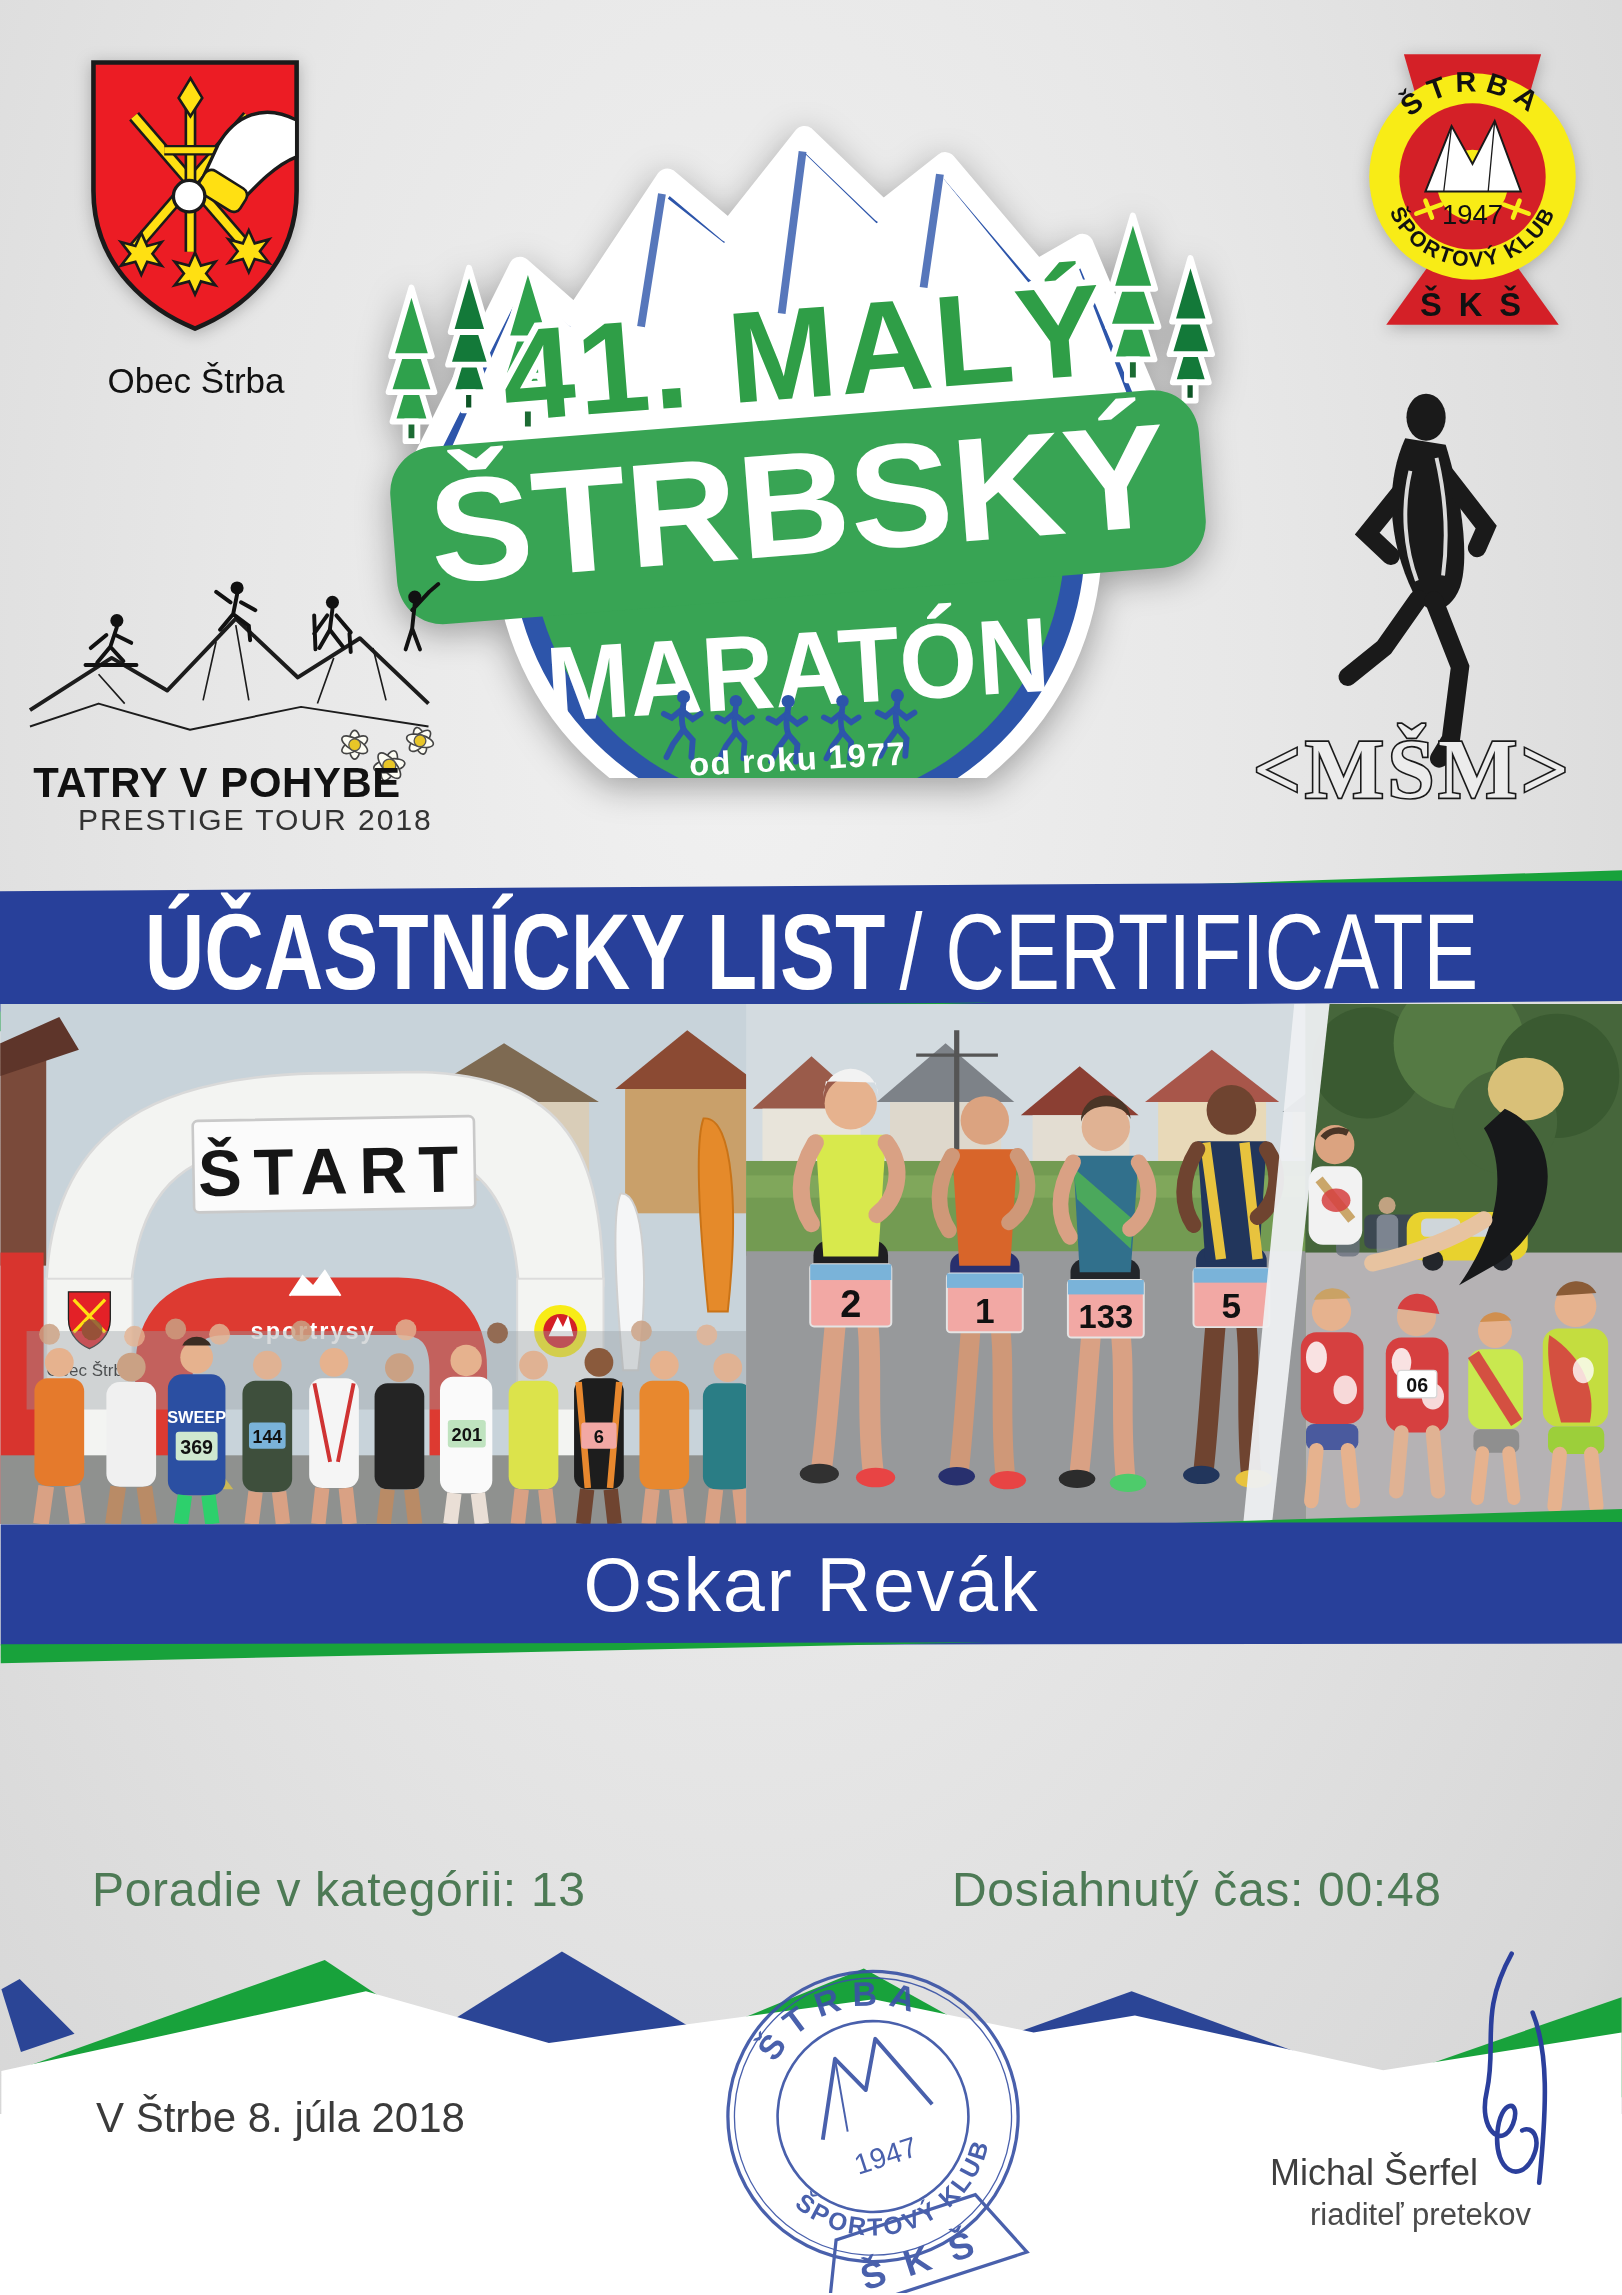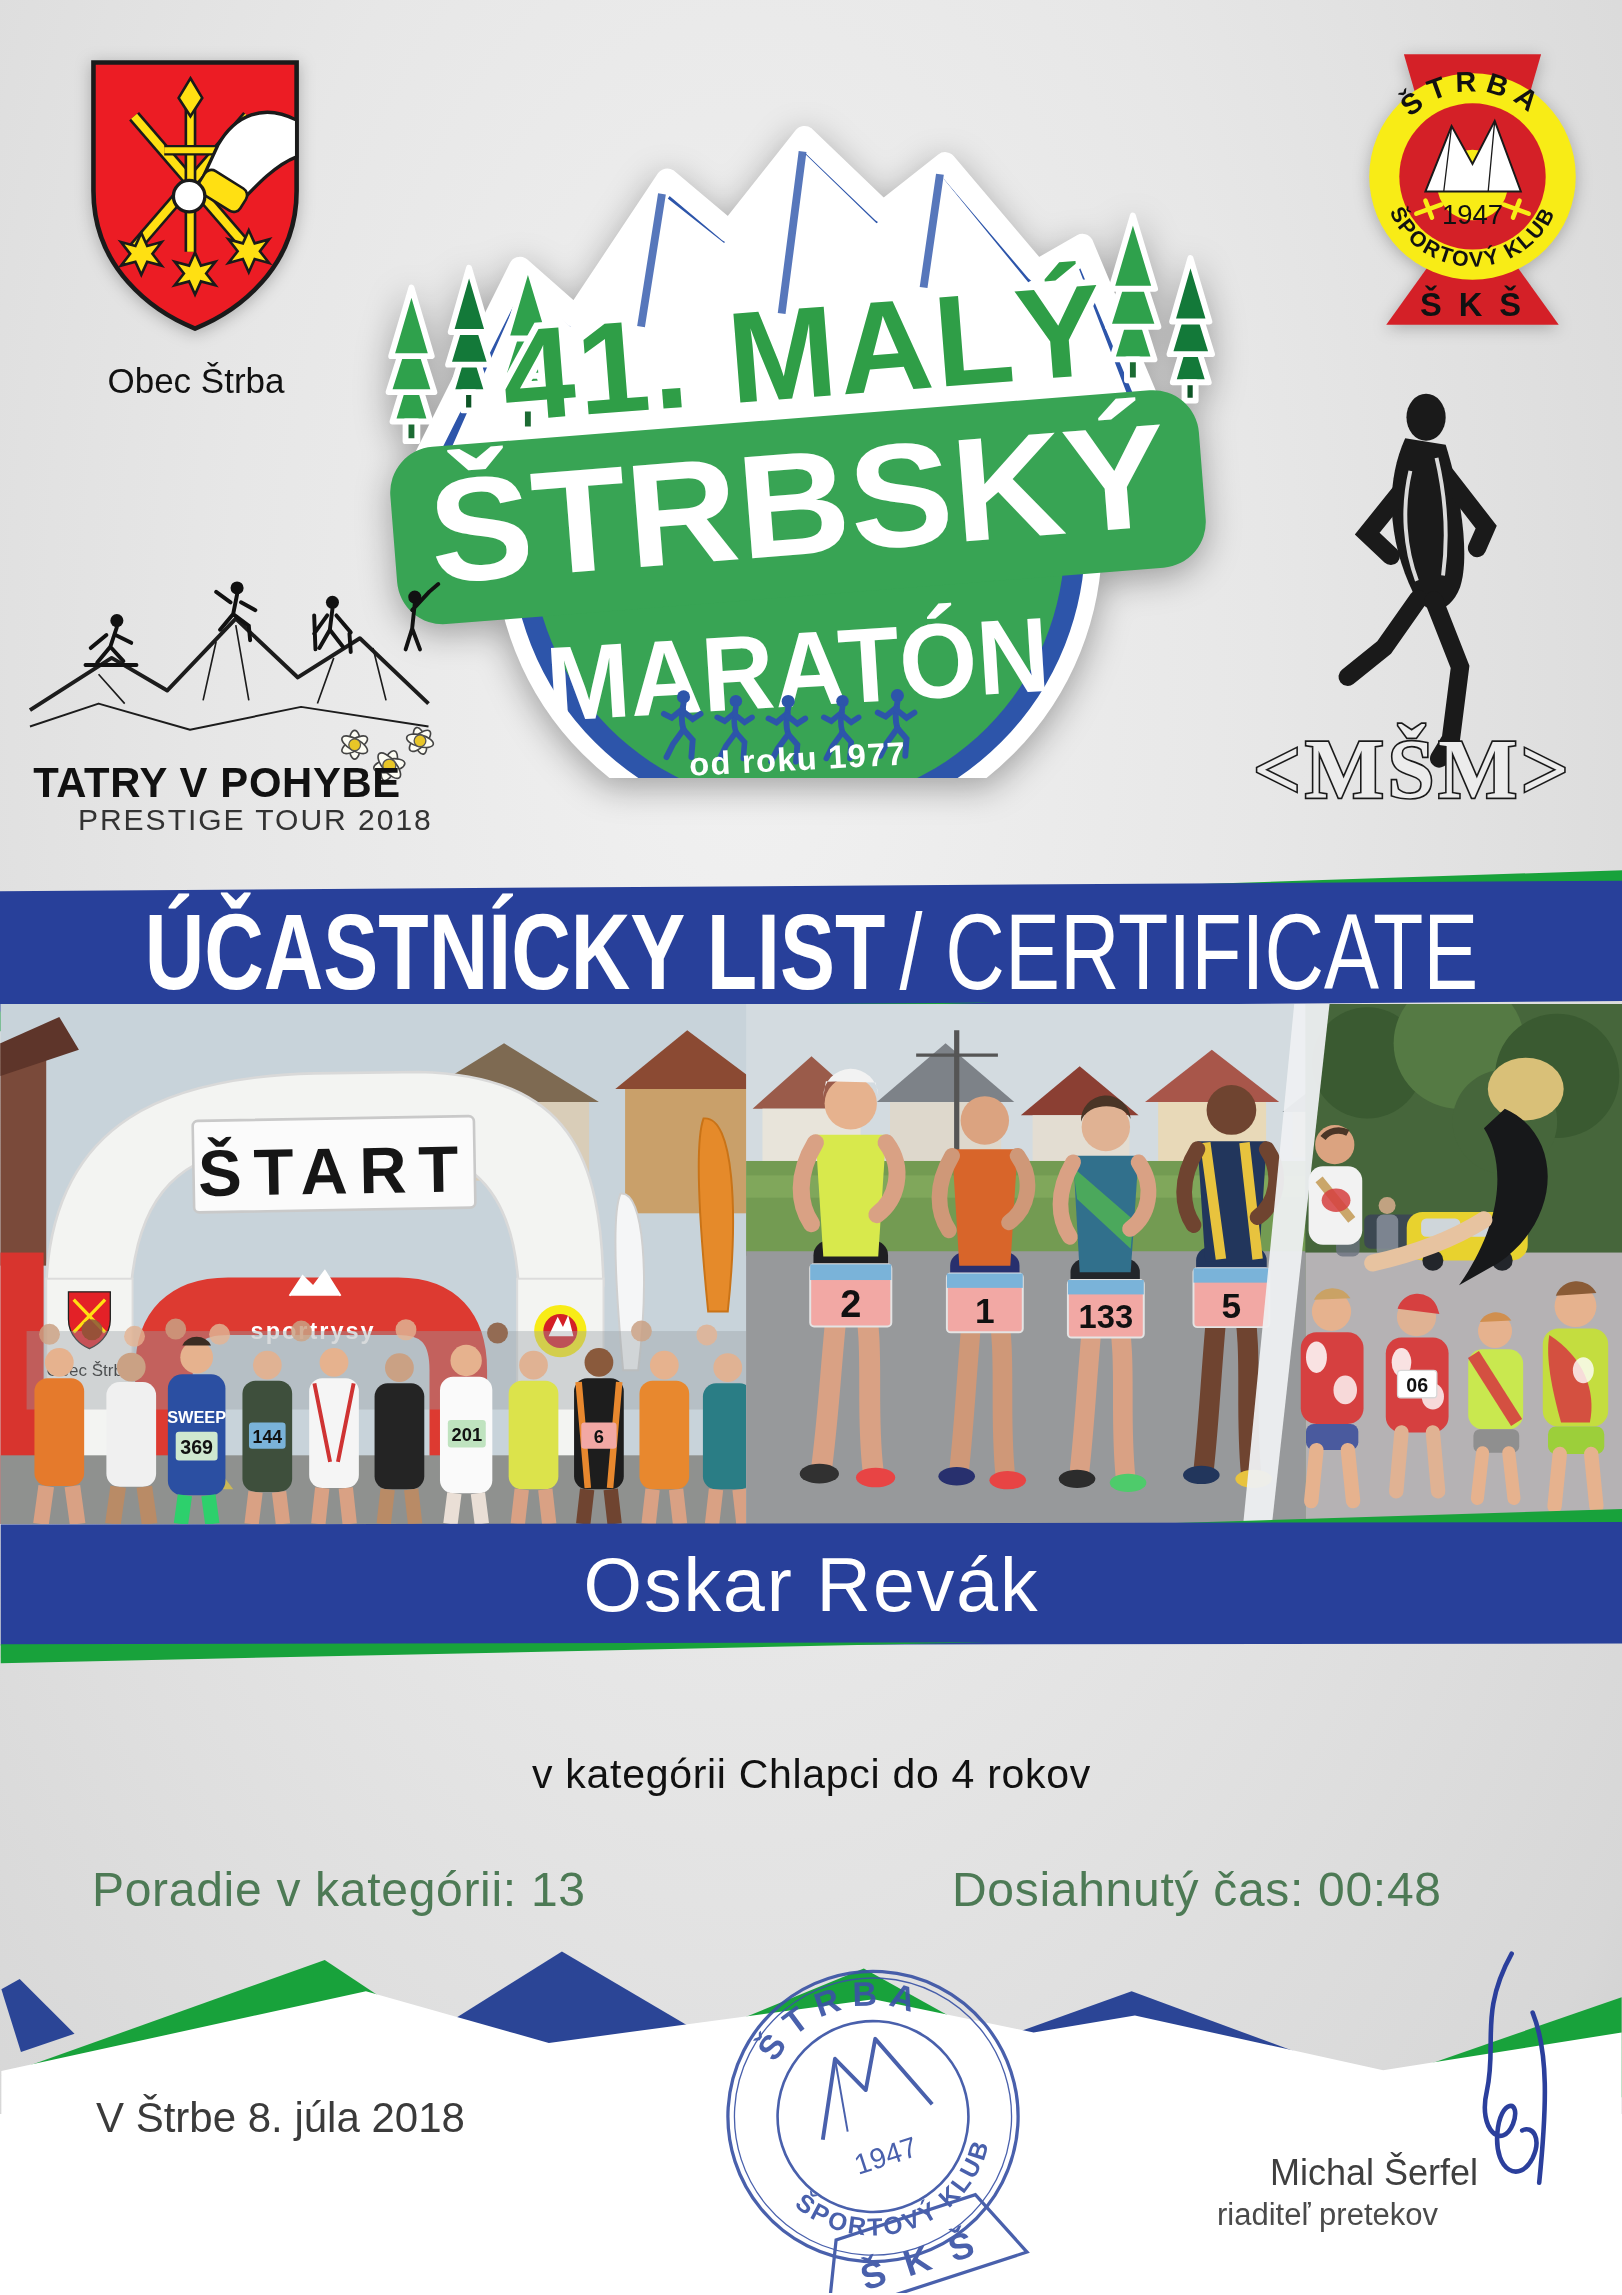--- a/index.html
+++ b/index.html
@@ -7,21 +7,21 @@
   #page{position:relative;width:1623px;height:2295px;overflow:hidden;
         background:radial-gradient(ellipse at 46% 30%, #f1f1f1 0%, #e7e7e7 42%, #d7d7d7 88%, #cccccc 100%);}
   .abs{position:absolute;}
   .shadowed{filter:drop-shadow(0 9.2px 17px rgba(0,0,0,0.33));}
   .softshadow{filter:drop-shadow(0 3.9px 7.9px rgba(0,0,0,0.25));}
   .statement{width:1623px;text-align:center;color:#111;font-size:41px;letter-spacing:0.7px;}
   .result{font-size:48px;color:#4d7a55;letter-spacing:0.7px;white-space:nowrap;}
   .footer-text{color:#3b3b3b;font-size:42px;}
   .url{color:#203fa0;font-size:37px;font-weight:bold;letter-spacing:0.7px;}
   .signer-name{width:314px;text-align:center;font-size:36px;color:#3f3f3f;}
-  .signer-role{width:314px;text-align:left;font-size:31px;color:#4a4a4a;}
+  .signer-role{width:314px;text-align:right;font-size:31px;color:#4a4a4a;}
   svg text{font-family:"Liberation Sans",sans-serif;}
   .serif{font-family:"Liberation Serif",serif;}
 </style>
 </head>
 <body>
 
 <div id="page">
 
   <svg class="abs softshadow" style="left:79px;top:52px;" width="236" height="308" viewBox="0 0 360 470">
     <path d="M22,16 H332 V212 C332,330 242,396 177,422 C112,396 22,330 22,212 Z" fill="#ec1c24" stroke="#1a1a1a" stroke-width="7"></path>
@@ -516,21 +516,20 @@
     </g>
   </svg>
 
   <svg class="abs" style="left:0;top:1505px;" width="1623" height="170" viewBox="0 0 2480 260">
     <polygon points="1650,32 2480,6 2480,34 1650,38" fill="#18a23b"></polygon>
     <polygon points="0,30 2480,26 2480,212 0,215" fill="#28409a"></polygon>
     <polygon points="0,213 1510,210 0,242" fill="#18a23b"></polygon>
     <text x="1240" y="162" font-size="115" fill="#ffffff" text-anchor="middle" letter-spacing="3">Oskar Revák</text>
   </svg>
 
-  <div class="abs statement" style="top:1751px;">v kategórii Chlapci do 4 rokov</div>
 
   <div class="abs result" style="left:92px;top:1862px;">
     <span>Poradie v kategórii:</span>
     <span>13</span>
   </div>
   <div class="abs result" style="left:952px;top:1862px;">
     <span>Dosiahnutý čas:</span>
     <span>00:48</span>
   </div>
 

